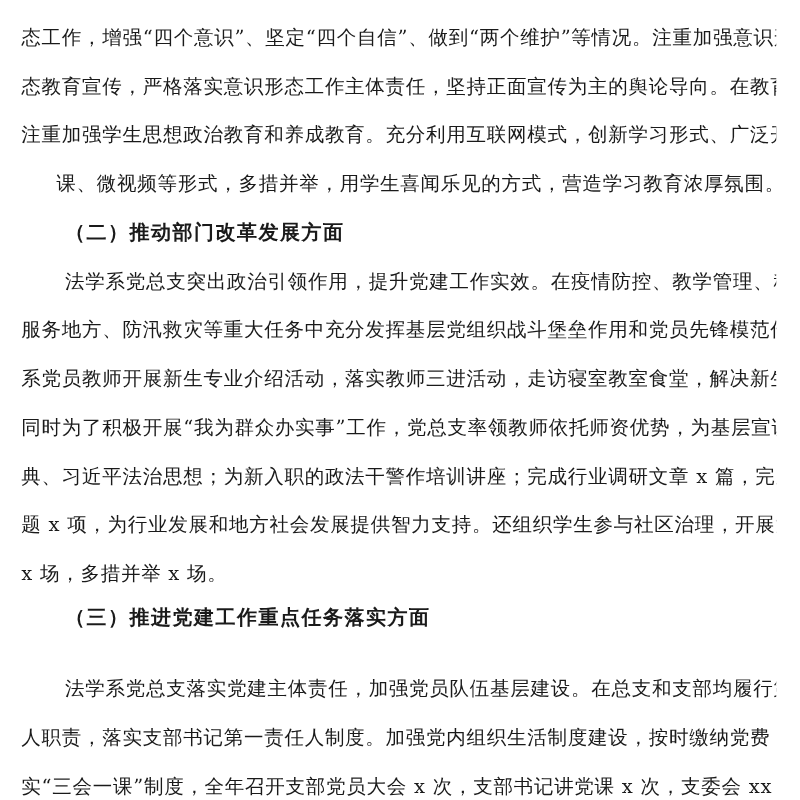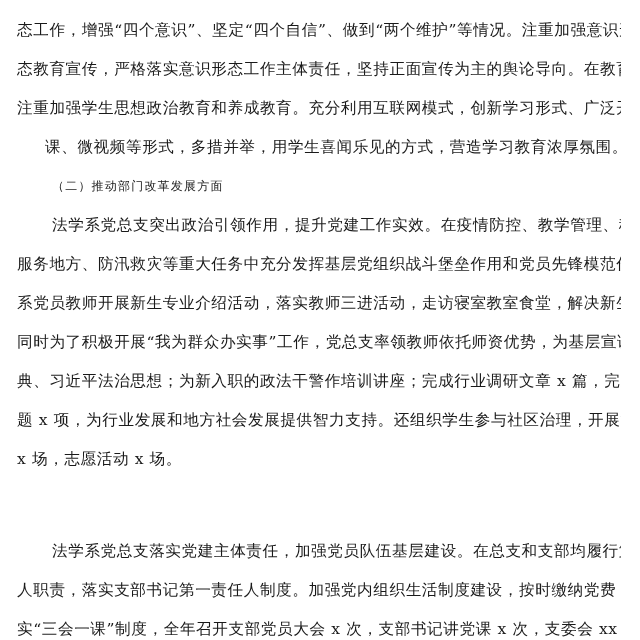--- a/index.html
+++ b/index.html
@@ -39,43 +39,44 @@
       text-align-last: left;
     }
     .line.indent {
       left: 52px;
       width: 569px;
     }
     .heading {
       position: absolute;
       left: 52px;
       height: 24px;
-      font-size: 12px;
+      font-size: 16px;
       line-height: 24px;
       white-space: nowrap;
       letter-spacing: 1.2px;
-      font-weight: normal;
+      font-weight: bold;
     }
   </style>
 </head>
 <body>
 
 <div class="page">
 
   <div class="line" style="top:18px;">态工作，增强“四个意识”、坚定“四个自信”、做到“两个维护”等情况。注重加强意识形</div>
   <div class="line" style="top:57px;">态教育宣传，严格落实意识形态工作主体责任，坚持正面宣传为主的舆论导向。在教育教学中</div>
   <div class="line" style="top:96px;">注重加强学生思想政治教育和养成教育。充分利用互联网模式，创新学习形式、广泛开展微党</div>
   <div class="line last" style="top:135px;margin-left:28px;">课、微视频等形式，多措并举，用学生喜闻乐见的方式，营造学习教育浓厚氛围。</div>
 
   <div class="heading" style="top:174px;">（二）推动部门改革发展方面</div>
   <div class="line indent" style="top:213px;">法学系党总支突出政治引领作用，提升党建工作实效。在疫情防控、教学管理、科研创新、</div>
   <div class="line" style="top:252px;">服务地方、防汛救灾等重大任务中充分发挥基层党组织战斗堡垒作用和党员先锋模范作用。我</div>
   <div class="line" style="top:291px;">系党员教师开展新生专业介绍活动，落实教师三进活动，走访寝室教室食堂，解决新生困难；</div>
   <div class="line" style="top:330px;">同时为了积极开展“我为群众办实事”工作，党总支率领教师依托师资优势，为基层宣讲民法</div>
   <div class="line" style="top:369px;">典、习近平法治思想；为新入职的政法干警作培训讲座；完成行业调研文章 x 篇，完成市级课</div>
   <div class="line" style="top:408px;">题 x 项，为行业发展和地方社会发展提供智力支持。还组织学生参与社区治理，开展法治宣传</div>
-  <div class="line last" style="top:447px;">x 场，志愿活动 x 场。</div>
+  <div class="line last" style="top:447px;">x 场，多措并举 x 场。</div>
 
+  <div class="heading" style="top:482px;">（三）推进党建工作重点任务落实方面</div>
   <div class="line indent" style="top:539px;">法学系党总支落实党建主体责任，加强党员队伍基层建设。在总支和支部均履行第一责任</div>
   <div class="line" style="top:578px;">人职责，落实支部书记第一责任人制度。加强党内组织生活制度建设，按时缴纳党费，全面落</div>
   <div class="line" style="top:617px;">实“三会一课”制度，全年召开支部党员大会 x 次，支部书记讲党课 x 次，支委会 xx 次，学</div>
 
 </div>
 
 </body></html>

